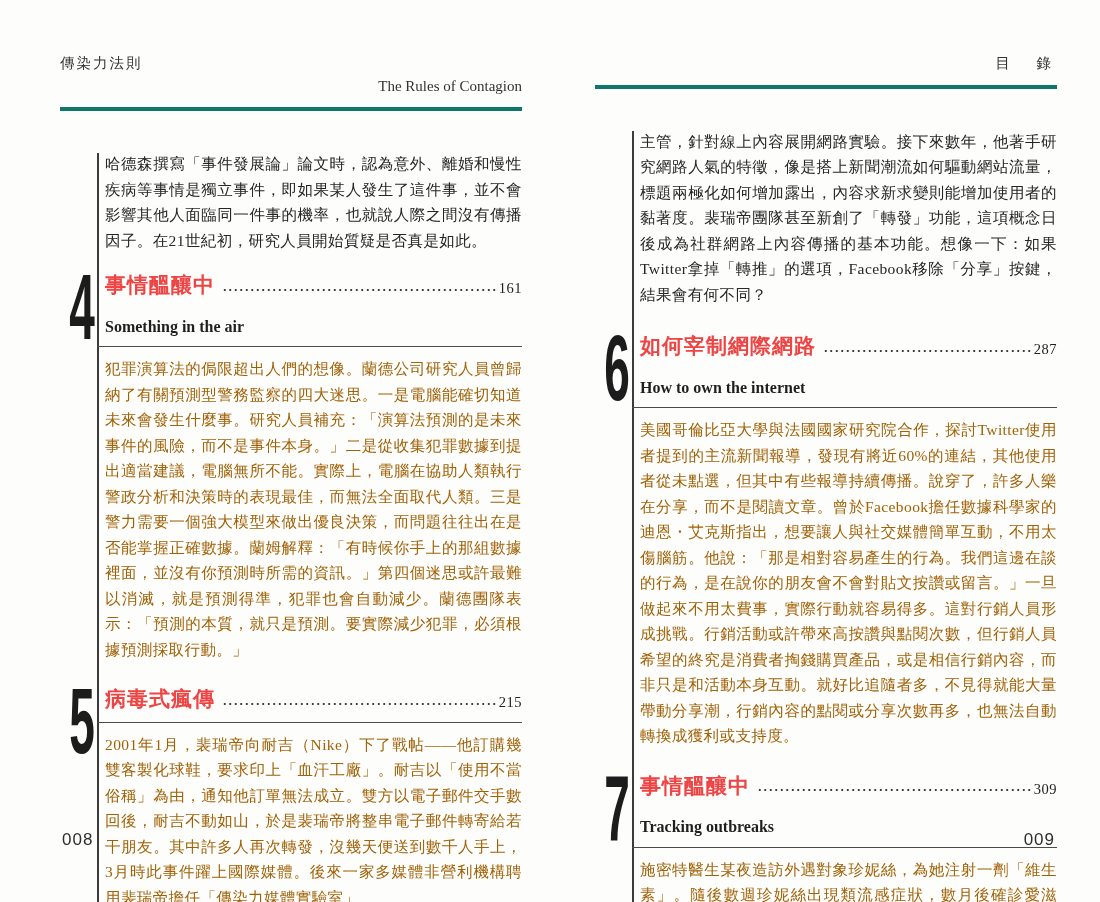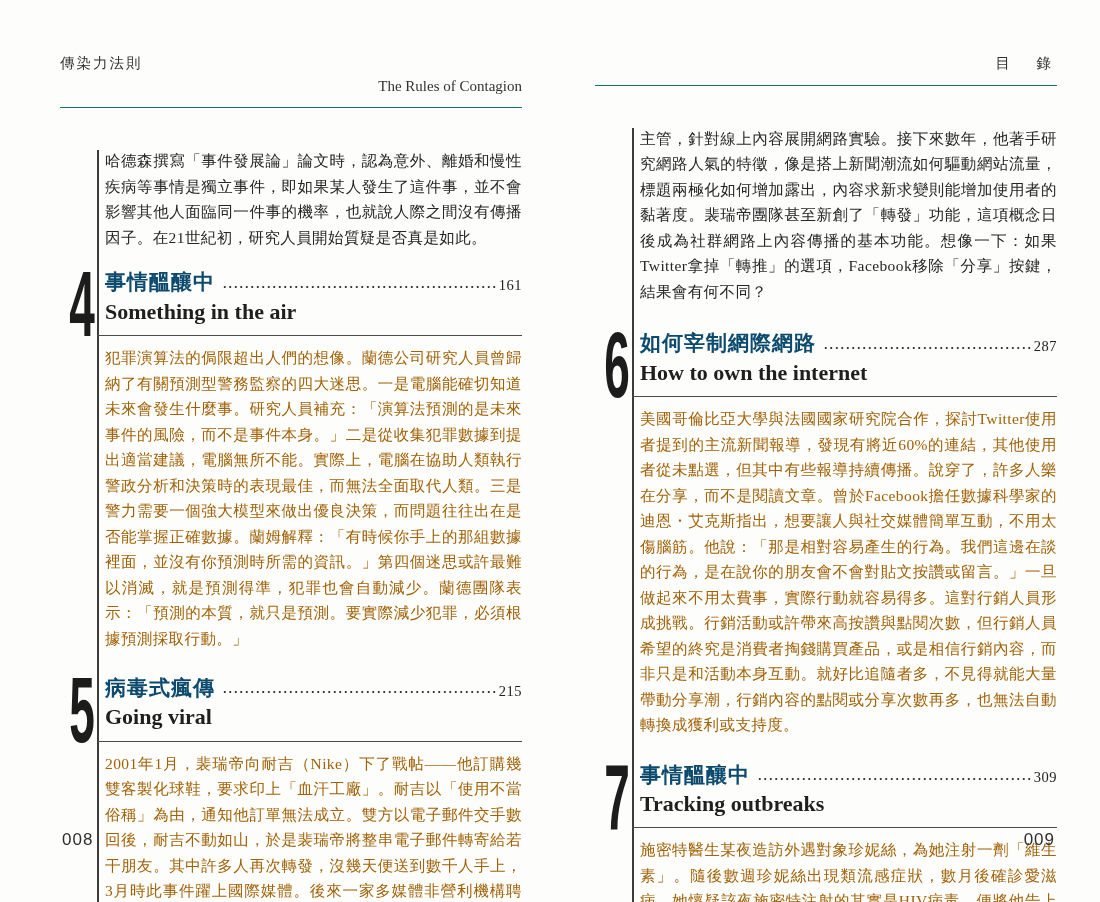--- a/index.html
+++ b/index.html
@@ -7,21 +7,21 @@
     width:1100px;height:902px;position:relative;
     background:#fdfdfc;color:#2b2b2b;
     font-family:"Liberation Serif","DejaVu Serif",serif;
     overflow:hidden;
   }
   .page{position:absolute;top:0;height:902px;}
   .page-left{left:60px;width:462px;}
   .page-right{left:595px;width:462px;}
 
   
-  .running-header{padding-top:53px;border-bottom:1px solid #0f766e;padding-bottom:10px;}
+  .running-header{padding-top:53px;border-bottom:4px solid #0f766e;padding-bottom:10px;}
   .rh-zh{font-size:14.5px;letter-spacing:2px;color:#333;line-height:1.5;}
   .rh-en{font-size:15px;color:#333;line-height:1.5;text-align:right;}
   .page-right .running-header{text-align:right;}
   .page-right .rh-zh{letter-spacing:6px;}
 
   
   .content{position:relative;margin-top:40px;padding-left:45px;}
   .vrule{position:absolute;left:37px;top:2px;bottom:4px;width:1.5px;background:#3c3c3c;}
 
   .intro{
@@ -31,31 +31,31 @@
 
   .chapter{position:relative;margin-top:19px;}
   .chapter-number{
     position:absolute;left:-45px;top:-2px;width:37px;text-align:center;
     font-family:"Liberation Sans","DejaVu Sans",sans-serif;
     font-weight:bold;font-size:92px;line-height:0.82;color:#1c1c1c;
     transform:scaleX(0.5);transform-origin:center top;
   }
   .title-row{display:flex;align-items:flex-end;}
   .title-zh{
-    font-weight:bold;font-size:21px;letter-spacing:1px;color:#0c4a6e;
+    font-weight:bold;font-size:21px;letter-spacing:1px;color:#ef4444;
     line-height:1.25;white-space:nowrap;
   }
   .leader{
     flex:1;height:4px;margin:0 3px 7px 7px;
     background-image:radial-gradient(circle,#3a3a3a 1.1px,transparent 1.35px);
     background-size:5.5px 4px;background-repeat:repeat-x;background-position:left center;
   }
   .toc-page-num{font-size:14.5px;color:#222;letter-spacing:0.5px;line-height:1;padding-bottom:3px;}
   .title-en{
-    font-weight:bold;font-size:22px;color:#1f1f1f;margin-top:2px;line-height:1.3;
+    font-weight:bold;font-size:16px;color:#1f1f1f;margin-top:18px;line-height:1.3;
   }
   .chapter-rule{border-top:1px solid #4b4b4b;margin:9px 0 0 -8px;}
   .chapter-body{
     margin-top:9px;font-size:15.5px;line-height:25.5px;letter-spacing:0.4px;
     text-align:justify;color:#a16207;
   }
   .chapter + .chapter{margin-top:24px;}
 
   
   .folio{
@@ -92,21 +92,20 @@
       <p class="chapter-body" style="margin:9px 0 0 0;">犯罪演算法的侷限超出人們的想像。蘭德公司研究人員曾歸納了有關預測型警務監察的四大迷思。一是電腦能確切知道未來會發生什麼事。研究人員補充：「演算法預測的是未來事件的風險，而不是事件本身。」二是從收集犯罪數據到提出適當建議，電腦無所不能。實際上，電腦在協助人類執行警政分析和決策時的表現最佳，而無法全面取代人類。三是警力需要一個強大模型來做出優良決策，而問題往往出在是否能掌握正確數據。蘭姆解釋：「有時候你手上的那組數據裡面，並沒有你預測時所需的資訊。」第四個迷思或許最難以消滅，就是預測得準，犯罪也會自動減少。蘭德團隊表示：「預測的本質，就只是預測。要實際減少犯罪，必須根據預測採取行動。」</p>
     </div>
 
     <div class="chapter">
       <div class="chapter-number">5</div>
       <div class="title-row">
         <span class="title-zh">病毒式瘋傳</span>
         <span class="leader"></span>
         <span class="toc-page-num">215</span>
       </div>
-      <div class="title-en">Going viral</div>
       <div class="chapter-rule"></div>
       <p class="chapter-body" style="margin:9px 0 0 0;">2001年1月，裴瑞帝向耐吉（Nike）下了戰帖——他訂購幾雙客製化球鞋，要求印上「血汗工廠」。耐吉以「使用不當俗稱」為由，通知他訂單無法成立。雙方以電子郵件交手數回後，耐吉不動如山，於是裴瑞帝將整串電子郵件轉寄給若干朋友。其中許多人再次轉發，沒幾天便送到數千人手上，3月時此事件躍上國際媒體。後來一家多媒體非營利機構聘用裴瑞帝擔任「傳染力媒體實驗室」</p>
     </div>
   </div>
 
   <div class="folio">008</div>
 </div>
 
 <div class="page page-right">
   <div class="running-header">

